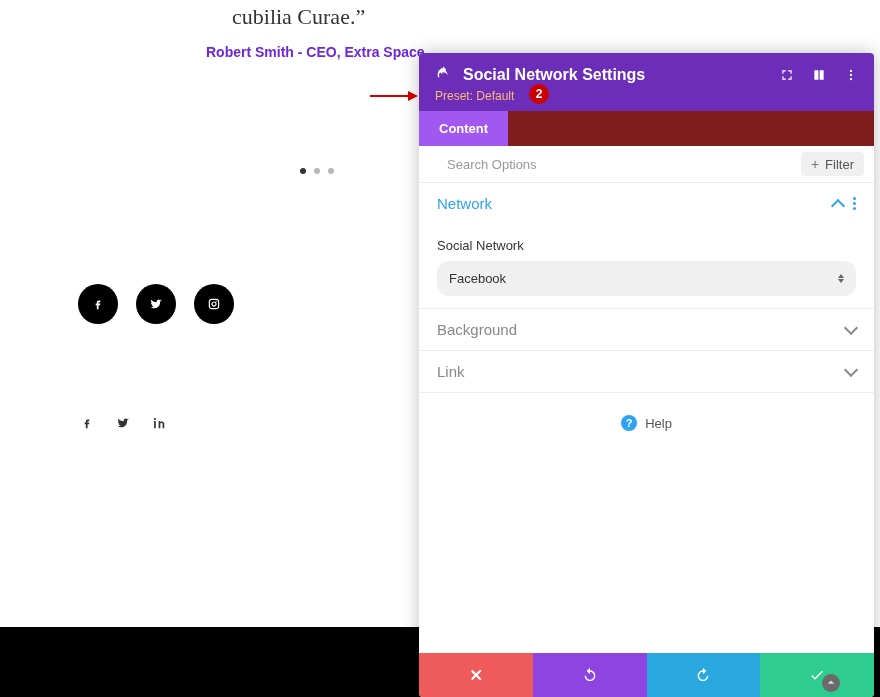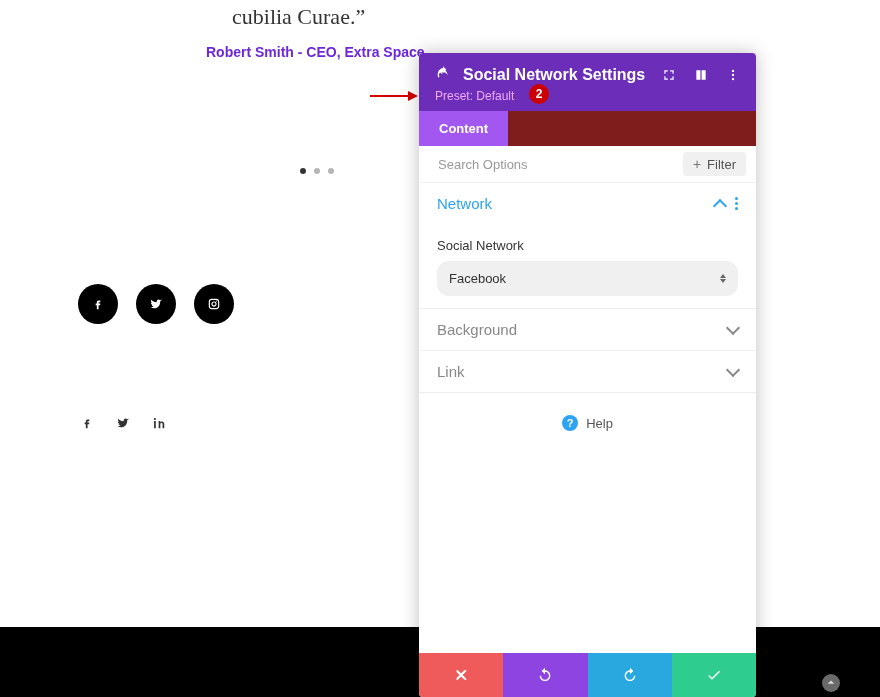--- a/index.html
+++ b/index.html
@@ -117,21 +117,21 @@
       align-items: center;
       justify-content: center;
       z-index: 60;
     }
 
     
     .modal {
       position: absolute;
       top: 53px;
       left: 419px;
-      width: 337px;
+      width: 455px;
       height: 644px;
       background: #fff;
       box-shadow: 0 0 18px rgba(0,0,0,.25);
       display: flex;
       flex-direction: column;
       border-radius: 4px;
       overflow: hidden;
     }
 
     .modal-header {
@@ -156,21 +156,21 @@
     .header-icons {
       display: flex;
       gap: 18px;
       align-items: center;
     }
     .header-icons span { display: flex; cursor: pointer; }
     .header-icons svg { width: 14px; height: 14px; fill: #fff; }
 
     .preset-line {
       font-size: 12px;
-      color: #f0abfc;
+      color: #fdba74;
       margin-top: 4px;
       display: flex;
       align-items: center;
       gap: 21px;
     }
     .caret-down {
       display: inline-block;
       border-top: 4px solid #e6d8f7;
       border-left: 3px solid transparent;
       border-right: 3px solid transparent;
@@ -186,21 +186,21 @@
       font-size: 13px;
       color: #fff;
       cursor: pointer;
     }
     .tab.active { background: #a258f0; font-weight: 600; }
 
     .search-bar {
       display: flex;
       align-items: center;
       justify-content: space-between;
-      padding: 6px 10px 6px 19px;
+      padding: 6px 10px 6px 28px;
       background: #fff;
       border-bottom: 1px solid #eee;
     }
     .search-text {
       color: #999;
       font-size: 13px;
     }
     .filter-btn {
       display: flex;
       align-items: center;

